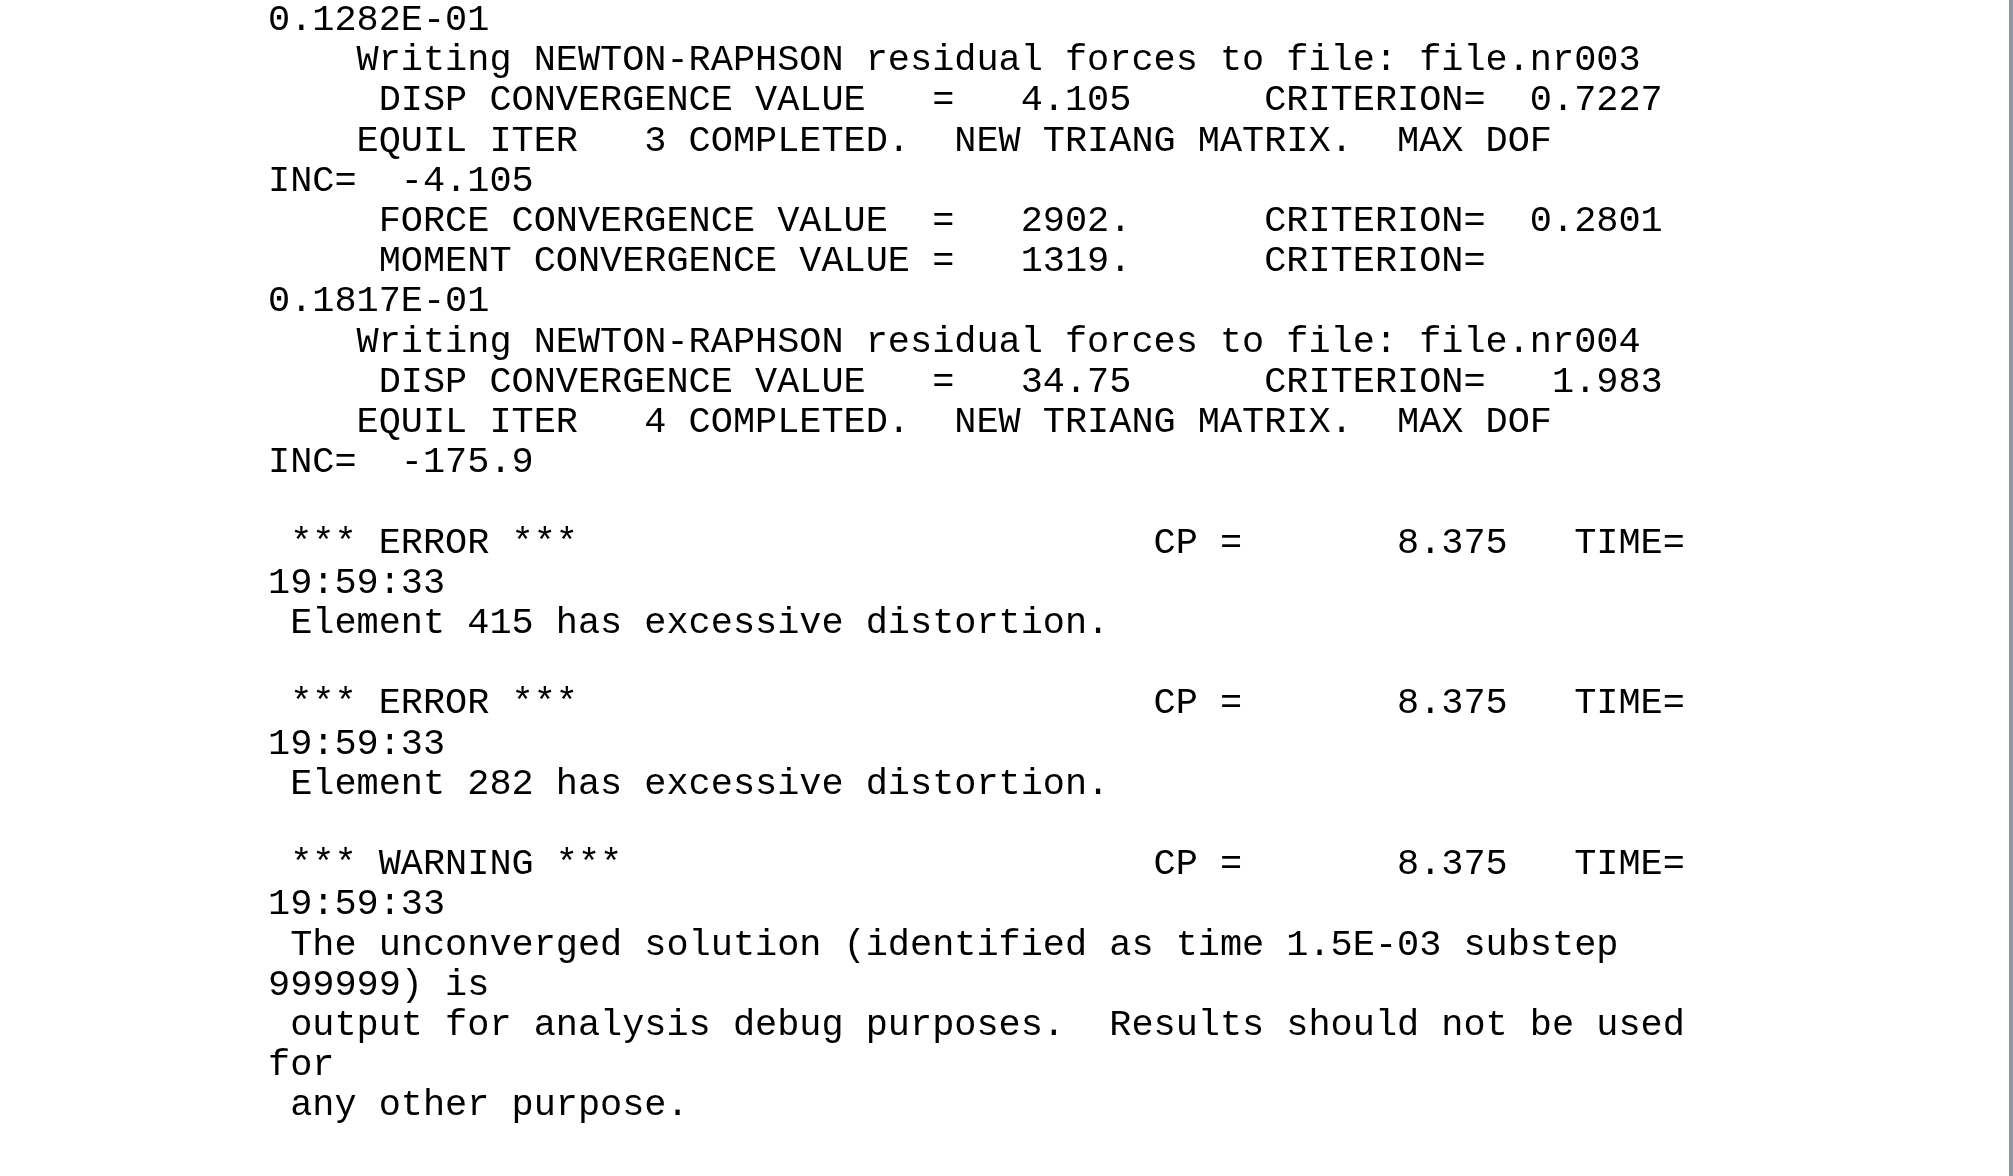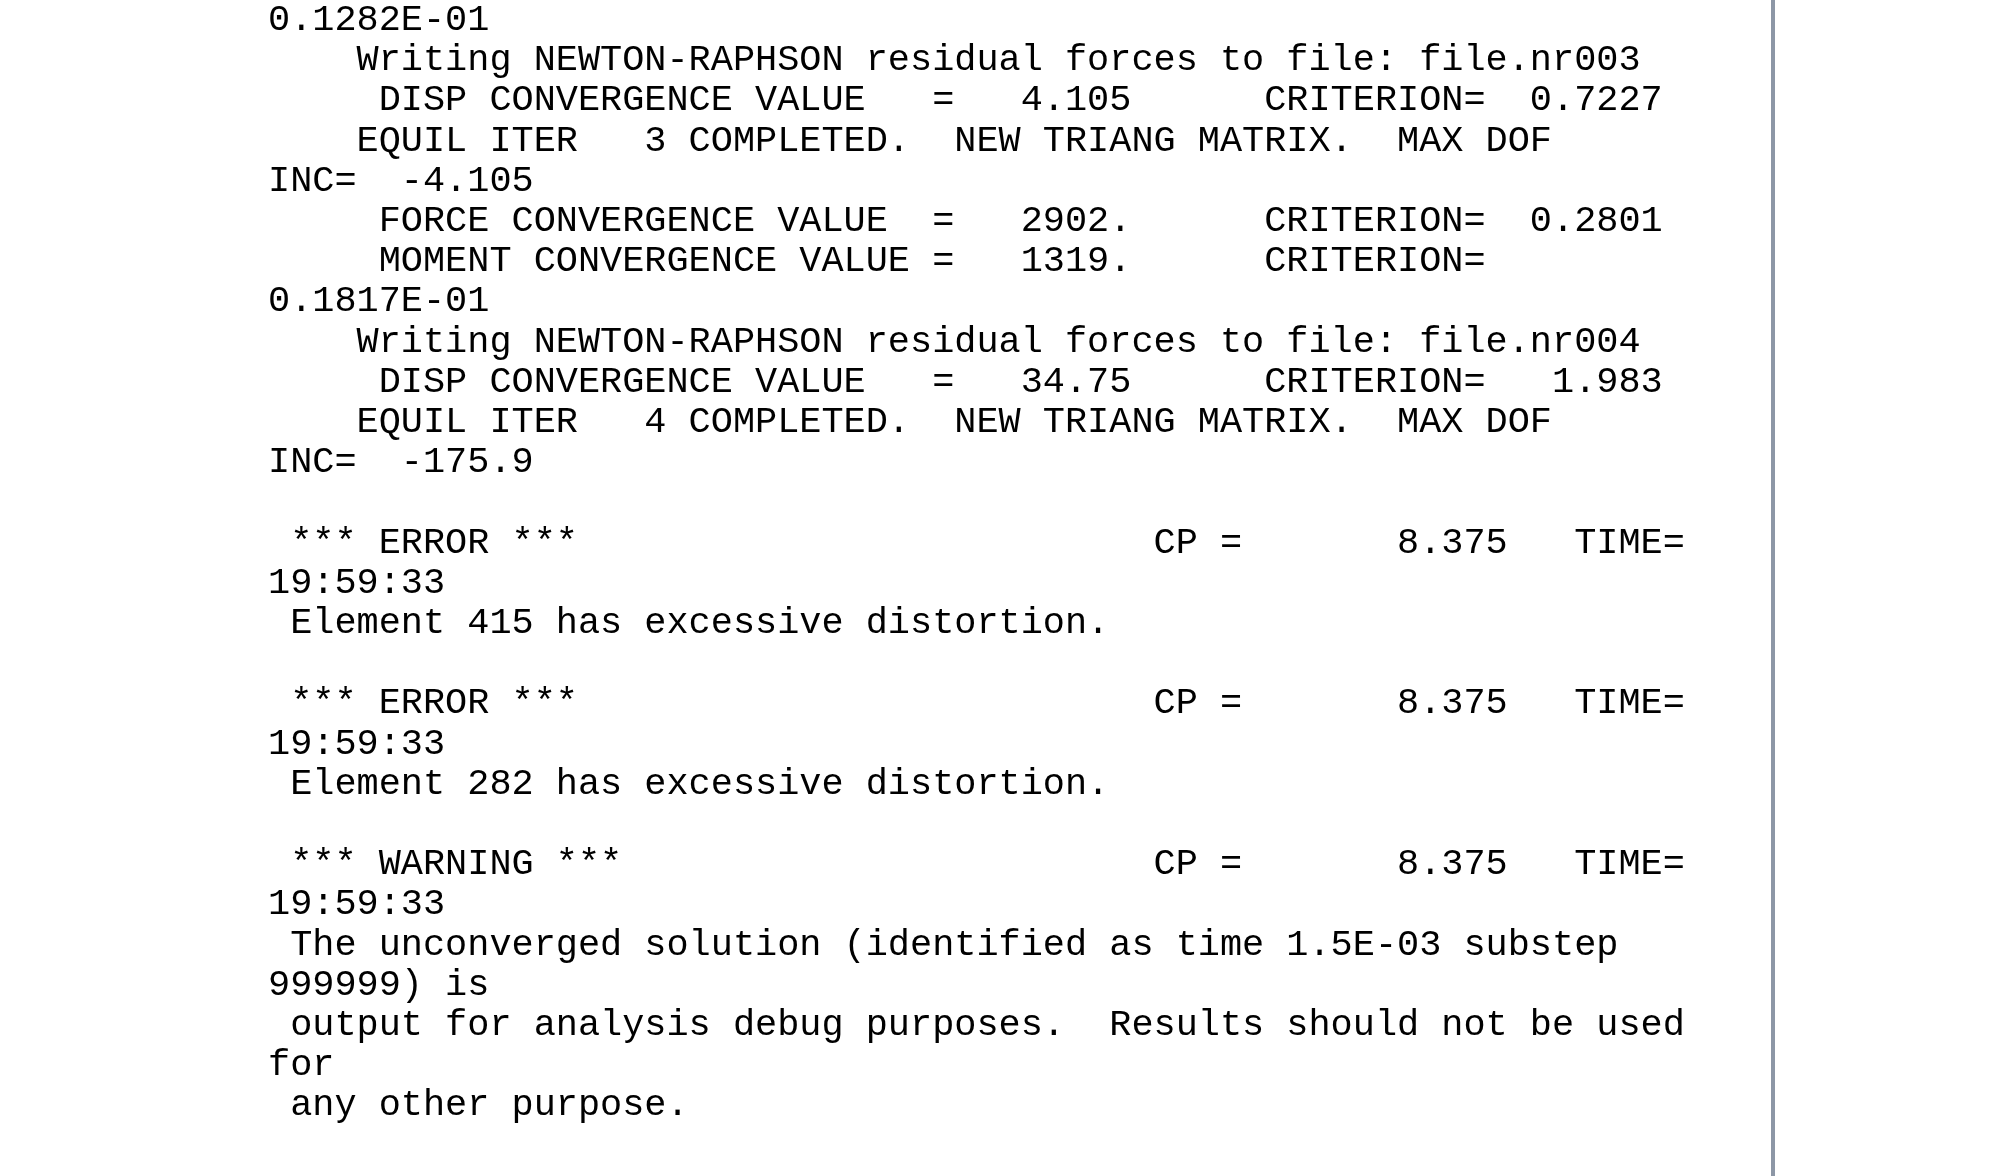--- a/index.html
+++ b/index.html
@@ -1,21 +1,21 @@
 <!DOCTYPE html>
 <html><head>
 <meta charset="utf-8">
 <style>
   html, body {
     margin: 0;
     padding: 0;
   }
   .screen {
     position: relative;
-    width: 1775px;
+    width: 2013px;
     height: 1176px;
     background: #ffffff;
     overflow: hidden;
   }
   .console-text {
     position: absolute;
     left: 268px;
     top: 0;
     margin: 0;
     padding: 0;

